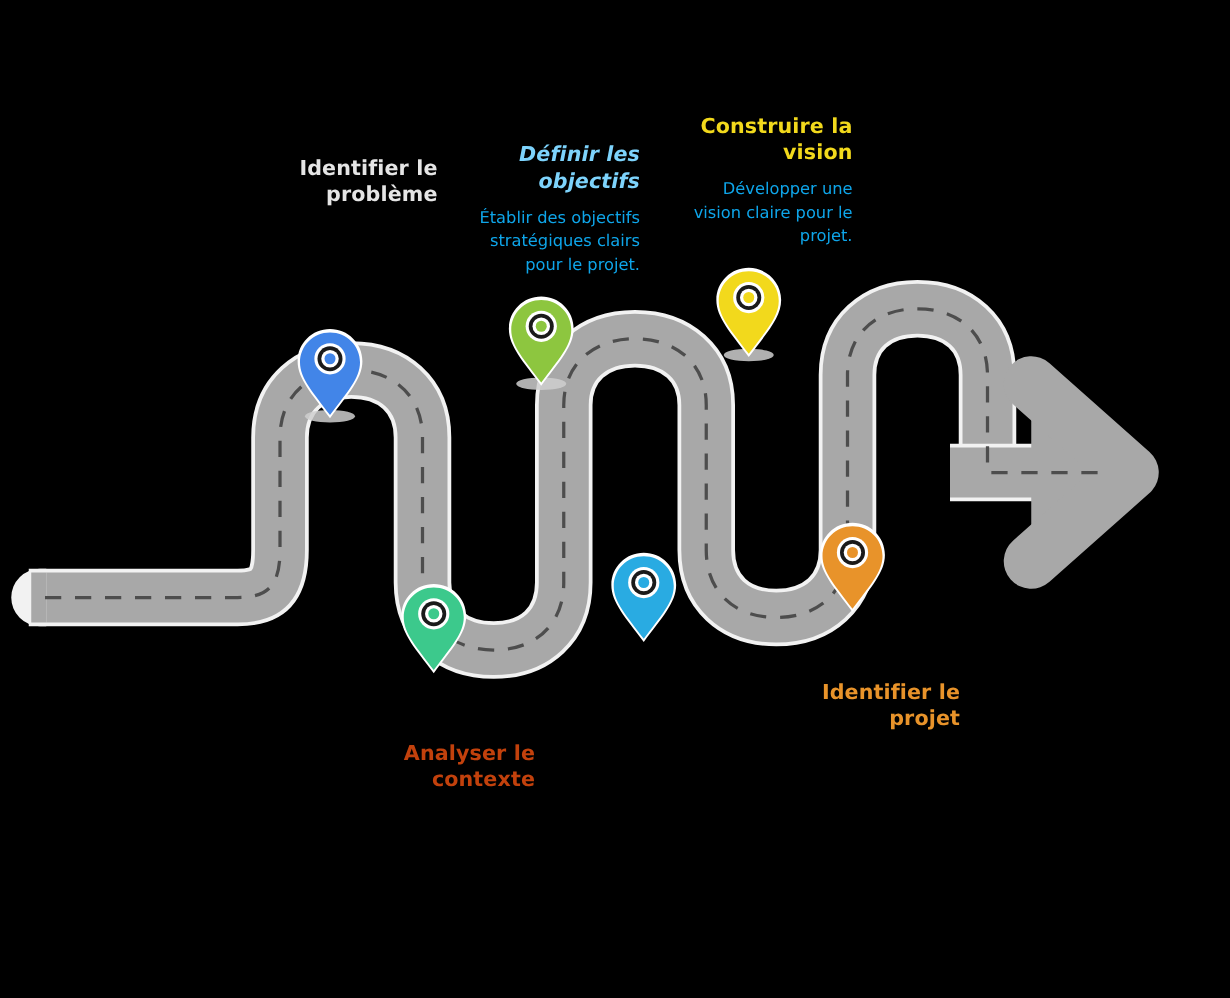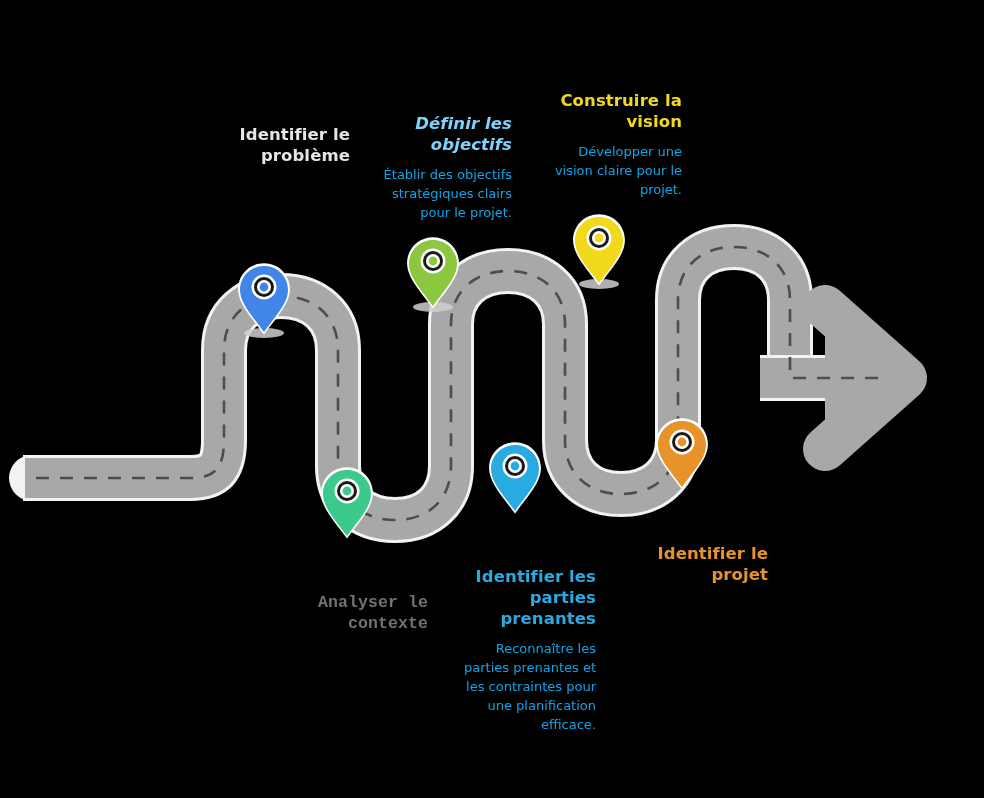--- a/index.html
+++ b/index.html
@@ -216,33 +216,23 @@
 
   <div class="step-label" id="label-2">
     <p class="step-title" style="color: rgb(242, 217, 28);">Construire la
 vision</p>
     <p class="step-desc">Développer une
 vision claire pour le
 projet.</p>
   </div>
 
   <div class="step-label" id="label-3">
-    <p class="step-title" style="color: #737373; font-family: Liberation Mono, monospace;">Analyser le
+    <p class="step-title" style="color: #c2410c;">Analyser le
 contexte</p>
   </div>
 
-  <div class="step-label" id="label-4">
-    <p class="step-title" style="color: rgb(41, 171, 226);">Identifier les
-parties
-prenantes</p>
-    <p class="step-desc">Reconnaître les
-parties prenantes et
-les contraintes pour
-une planification
-efficace.</p>
-  </div>
 
   <div class="step-label" id="label-5">
     <p class="step-title" style="color: rgb(232, 147, 42);">Identifier le
 projet</p>
   </div>
 
 </div>
 
 </body></html>

